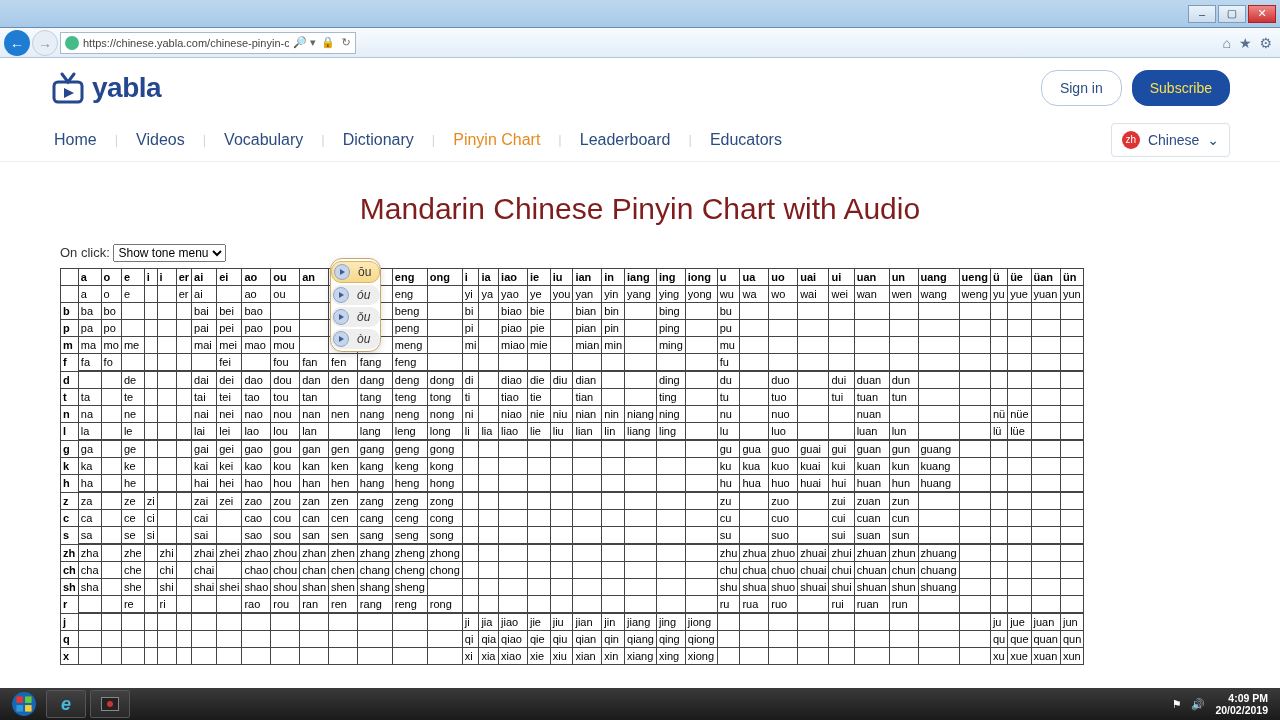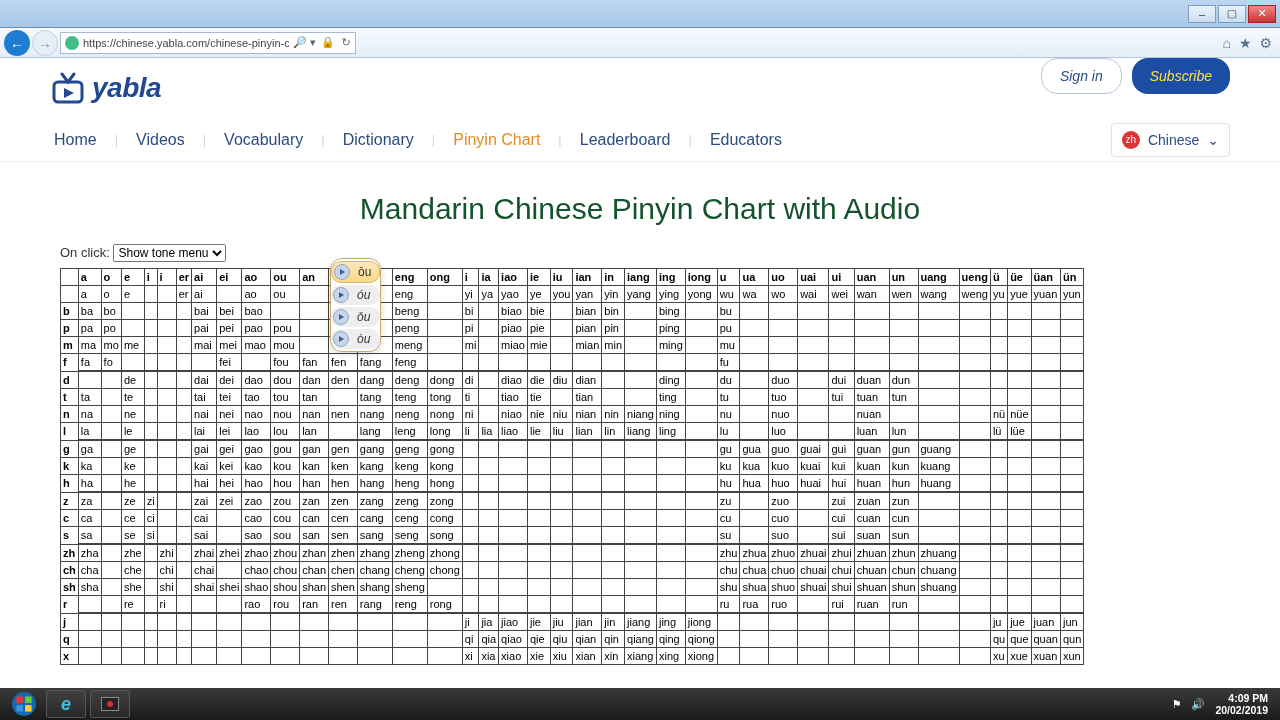--- a/index.html
+++ b/index.html
@@ -20,42 +20,42 @@
 .url-box .globe { width:14px; height:14px; background:#4b8; border-radius:50%; display:inline-block; }
 .url-box .url-text { flex:1; overflow:hidden; white-space:nowrap; }
 .url-right { display:flex; align-items:center; gap:4px; font-size:11px; color:#666; }
 .ie-tab { height:24px; border:1px solid #a8b9cb; border-bottom:none; background:#fff; display:flex; align-items:center; padding:0 8px; font-size:11px; color:#333; gap:4px; margin-left:6px; }
 .ie-tab .favicon { width:14px; height:14px; background:#06c; border-radius:2px; }
 .ie-tab .tab-x { color:#666; margin-left:6px; }
 .ie-toolbar .spacer { flex:1; }
 .ie-tool-icons { display:flex; gap:8px; color:#5a7290; font-size:14px; padding-right:4px; }
 
 
-.page-header { height:60px; background:#fff; display:flex; padding:0 50px; border-bottom:0;font-style:italic; }
+.page-header { height:60px; background:#fff; display:flex; align-items:center; padding:0 50px; border-bottom:0; }
 .logo { display:flex; align-items:center; gap:6px; }
 .logo-icon { width:36px; height:36px; position:relative; }
 .logo-icon svg{width:36px;height:36px;}
 .logo-text { font-size:28px; font-weight:700; color:#24478f; letter-spacing:-0.5px;}
 .page-header .spacer { flex:1; }
 .btn { height:36px; border-radius:16px; padding:0 18px; font-size:14px; display:flex; align-items:center; cursor:pointer; }
 .btn-outline { border:1px solid #b5c7de; color:#2b4c80; background:#fff; margin-right:10px;}
 .btn-primary { background:#1b4da3; color:#fde047; }
 
 
 .nav-bar { height:44px; display:flex; align-items:center; padding:0 50px; border-bottom:1px solid #eee; }
 .nav-item { font-size:16px; color:#2b4c80; padding:0 4px; }
 .nav-item.active { color:#e68a1f; }
 .nav-sep { color:#d0d6dd; margin:0 14px; }
 .nav-bar .spacer { flex:1; }
 .lang-select { border:1px solid #d9e1eb; border-radius:4px; height:34px; display:flex; align-items:center; padding:0 10px; gap:8px; color:#2b4c80; font-size:14px;}
 .lang-select .zh-badge { width:18px;height:18px;border-radius:50%;background:#d33;color:#fff;font-size:10px;display:flex;align-items:center;justify-content:center;}
 
 
 .content { padding:10px 60px 0 60px; position:relative; }
-h1.title { font-size:30px; font-weight:400; color:#14532d; text-align:center; margin:20px 0 18px 0;}
+h1.title { font-size:30px; font-weight:400; color:#7f1d1d; text-align:center; margin:20px 0 18px 0;}
 .onclick-row { font-size:13px; color:#333; margin-bottom:6px;}
 .onclick-row select { font-size:12px; }
 
 
 .pinyin-wrap { position:relative; }
 table.pinyin { border-collapse:collapse; font-size:11px; color:#000; }
 table.pinyin th, table.pinyin td { border:1px solid #444; padding:1px 2px; text-align:left; white-space:nowrap; height:16px; line-height:14px;}
 table.pinyin th { font-weight:700; background:#fff; }
 table.pinyin tr.group-sep td { border-top:2px solid #444; }
 

